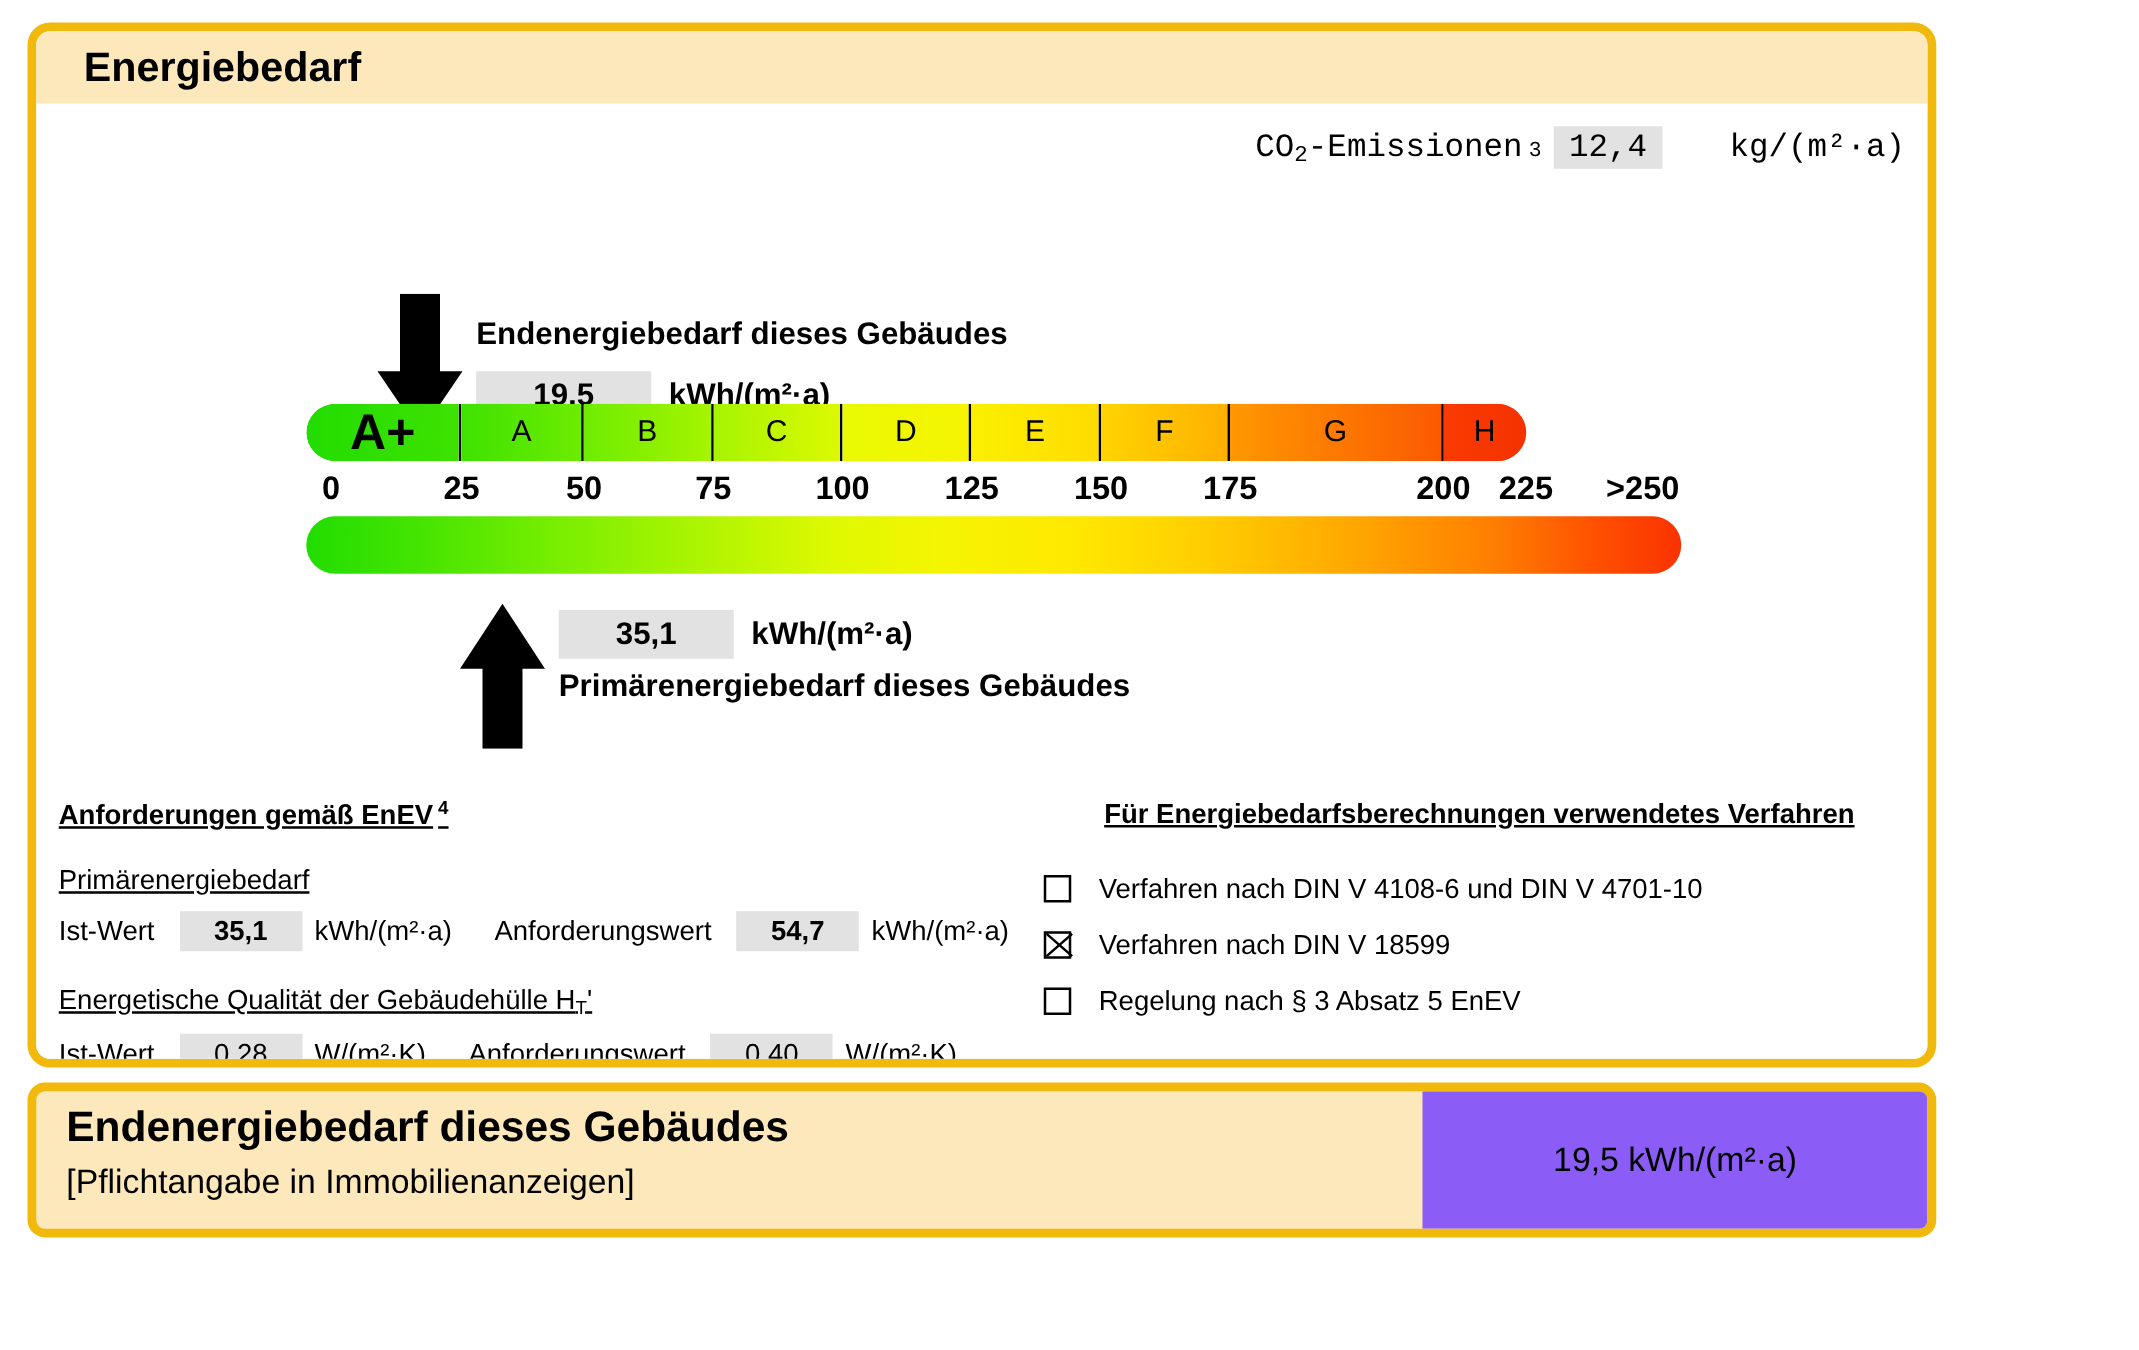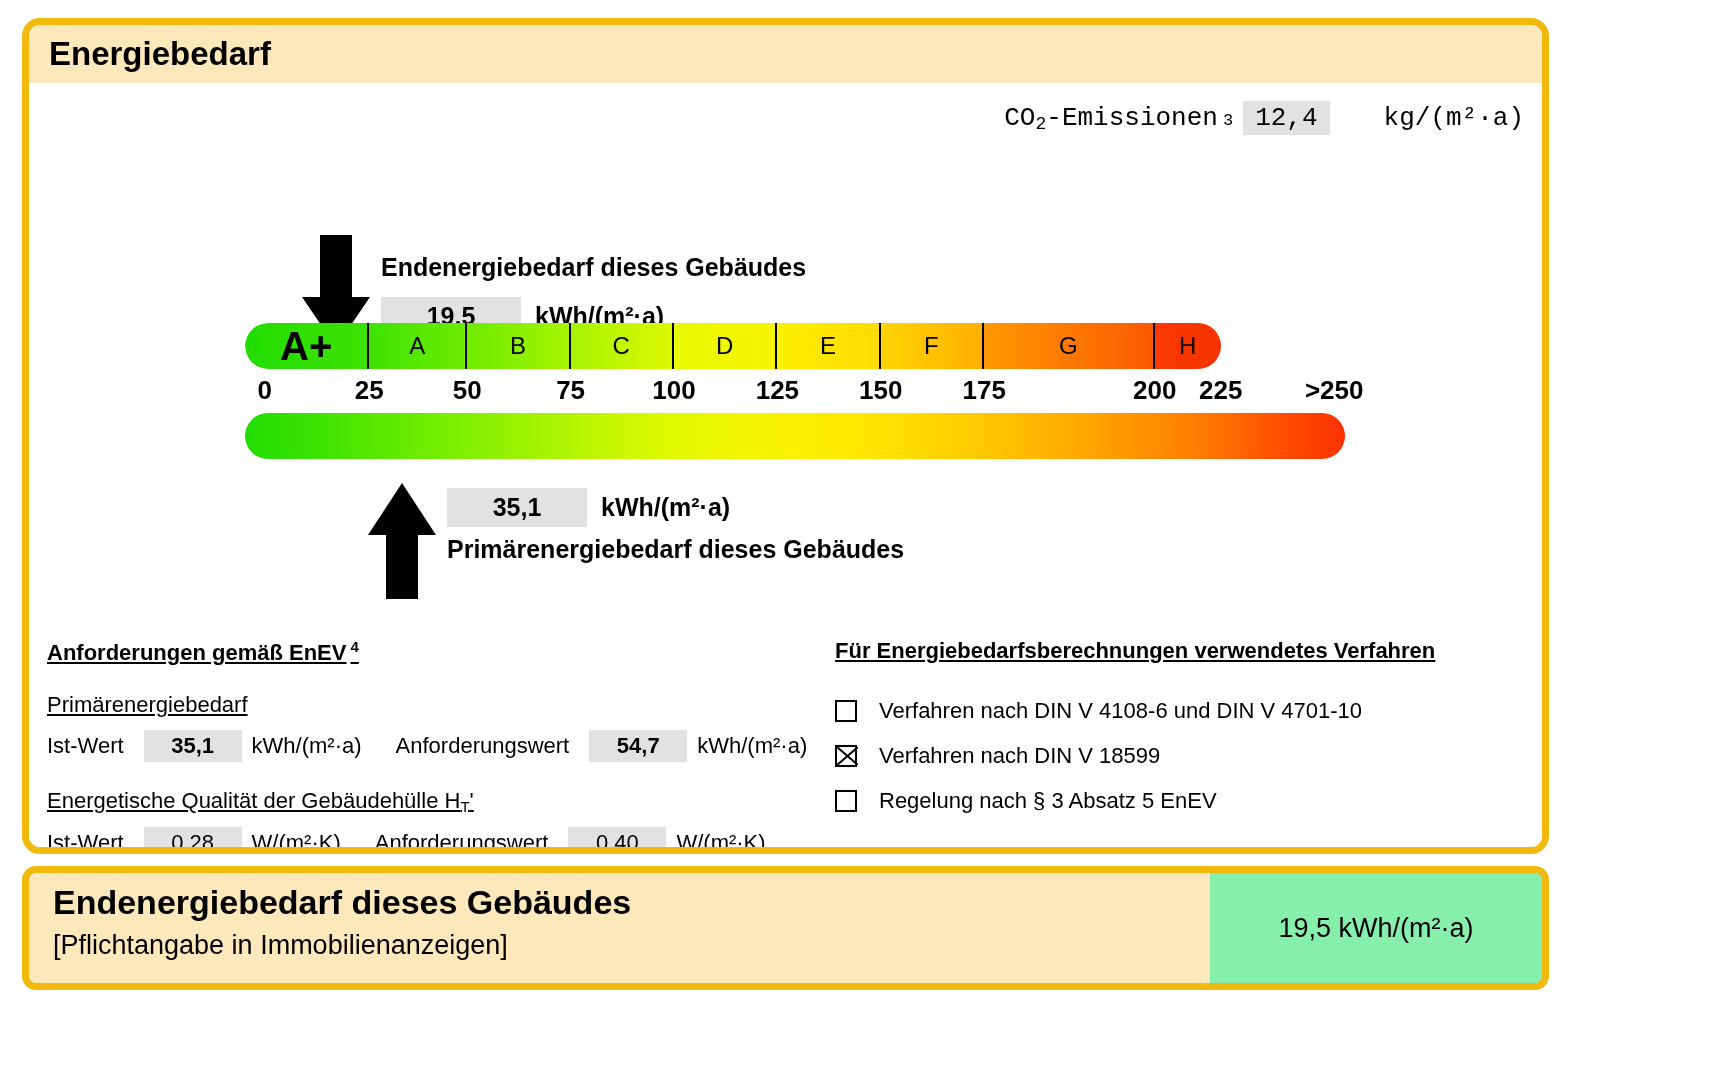--- a/index.html
+++ b/index.html
@@ -32,21 +32,21 @@
     border-radius: 18px;
     background: #ffffff;
     box-sizing: border-box;
     overflow: hidden;
   }
   .card-header {
     height: 58px;
     background: #FCE8BB;
     display: flex;
     align-items: center;
-    padding-left: 20px;
+    padding-left: 38px;
     box-sizing: border-box;
   }
   .card-header-title {
     font-size: 33px;
     font-weight: bold;
     letter-spacing: 0px;
   }
   .card-body {
     position: relative;
     height: 100%;
@@ -193,21 +193,21 @@
 
   
   .lower {
     position: absolute;
     left: 18px;
     top: 555px;
     right: 10px;
     display: flex;
   }
   .col-left { width: 770px; }
-  .col-right { flex: 1; padding-left: 18px; }
+  .col-right { flex: 1; padding-left: 18px; text-align: center; }
 
   .sec-title {
     font-size: 22px;
     font-weight: bold;
     text-decoration: underline;
     white-space: nowrap;
   }
   .sec-title .sup { font-size: 15px; vertical-align: 8px; padding-left: 4px; font-weight: bold; }
 
   .sub-title {
@@ -290,22 +290,22 @@
   .banner-title {
     font-size: 34px;
     font-weight: bold;
     line-height: 1.15;
   }
   .banner-sub {
     font-size: 27px;
     margin-top: 8px;
   }
   .banner-right {
-    width: 332px;
-    background: #86efac;
+    width: 404px;
+    background: #8b5cf6;
     display: flex;
     align-items: center;
     justify-content: center;
     font-size: 27px;
   }
 </style>
 </head>
 <body>
 
 <div class="page">
@@ -369,21 +369,21 @@
             <span class="tick" style="left: 1.8%;">0</span>
             <span class="tick" style="left: 11.3%;">25</span>
             <span class="tick" style="left: 20.2%;">50</span>
             <span class="tick" style="left: 29.6%;">75</span>
             <span class="tick" style="left: 39%;">100</span>
             <span class="tick" style="left: 48.4%;">125</span>
             <span class="tick" style="left: 57.8%;">150</span>
             <span class="tick" style="left: 67.2%;">175</span>
             <span class="tick" style="left: 82.7%;">200</span>
             <span class="tick" style="left: 88.7%;">225</span>
-            <span class="tick" style="left: 97.2%; margin-left: 20px;">&gt;250</span>
+            <span class="tick" style="left: 97.2%;">&gt;250</span>
           </div>
         <div class="bar-bottom"></div>
       </div>
 
       <svg class="arrow-up" viewBox="0 0 72 116">
         <polygon points="36,0 70,52 52,52 52,116 20,116 20,52 2,52" fill="#000000"></polygon>
       </svg>
 
       <div class="prim-value-row">
         <span class="val-box">35,1</span>

